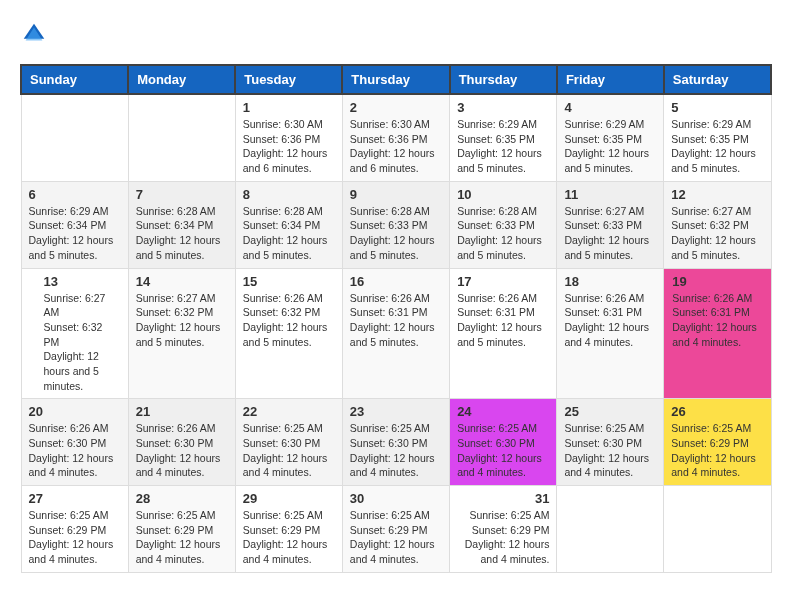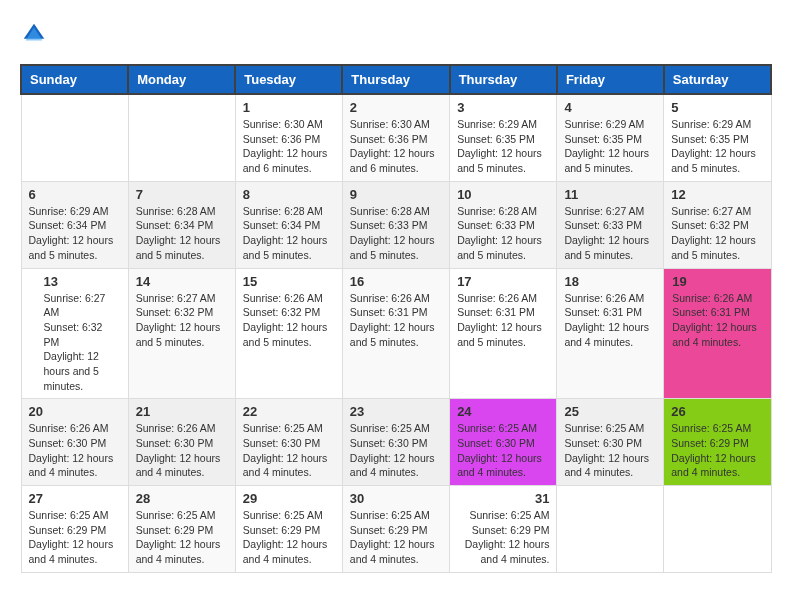--- a/index.html
+++ b/index.html
@@ -230,21 +230,21 @@
           <div class="day-info">Sunrise: 6:25 AM<br>Sunset: 6:30 PM<br>Daylight: 12 hours and 4 minutes.</div>
         </td>
         <td style="background: #d946ef;">
           <span class="day-num">24</span>
           <div class="day-info">Sunrise: 6:25 AM<br>Sunset: 6:30 PM<br>Daylight: 12 hours and 4 minutes.</div>
         </td>
         <td style="background: rgb(239, 239, 239); margin-left: 8px;">
           <span class="day-num">25</span>
           <div class="day-info">Sunrise: 6:25 AM<br>Sunset: 6:30 PM<br>Daylight: 12 hours and 4 minutes.</div>
         </td>
-        <td style="background: #84cc16;">
+        <td style="background: #fde047;">
           <span class="day-num">26</span>
           <div class="day-info">Sunrise: 6:25 AM<br>Sunset: 6:29 PM<br>Daylight: 12 hours and 4 minutes.</div>
         </td>
       </tr>
       <tr>
         <td style="background: rgb(255, 255, 255); margin-top: 44px;">
           <span class="day-num">27</span>
           <div class="day-info">Sunrise: 6:25 AM<br>Sunset: 6:29 PM<br>Daylight: 12 hours and 4 minutes.</div>
         </td>
         <td style="background: rgb(249, 249, 249);">

